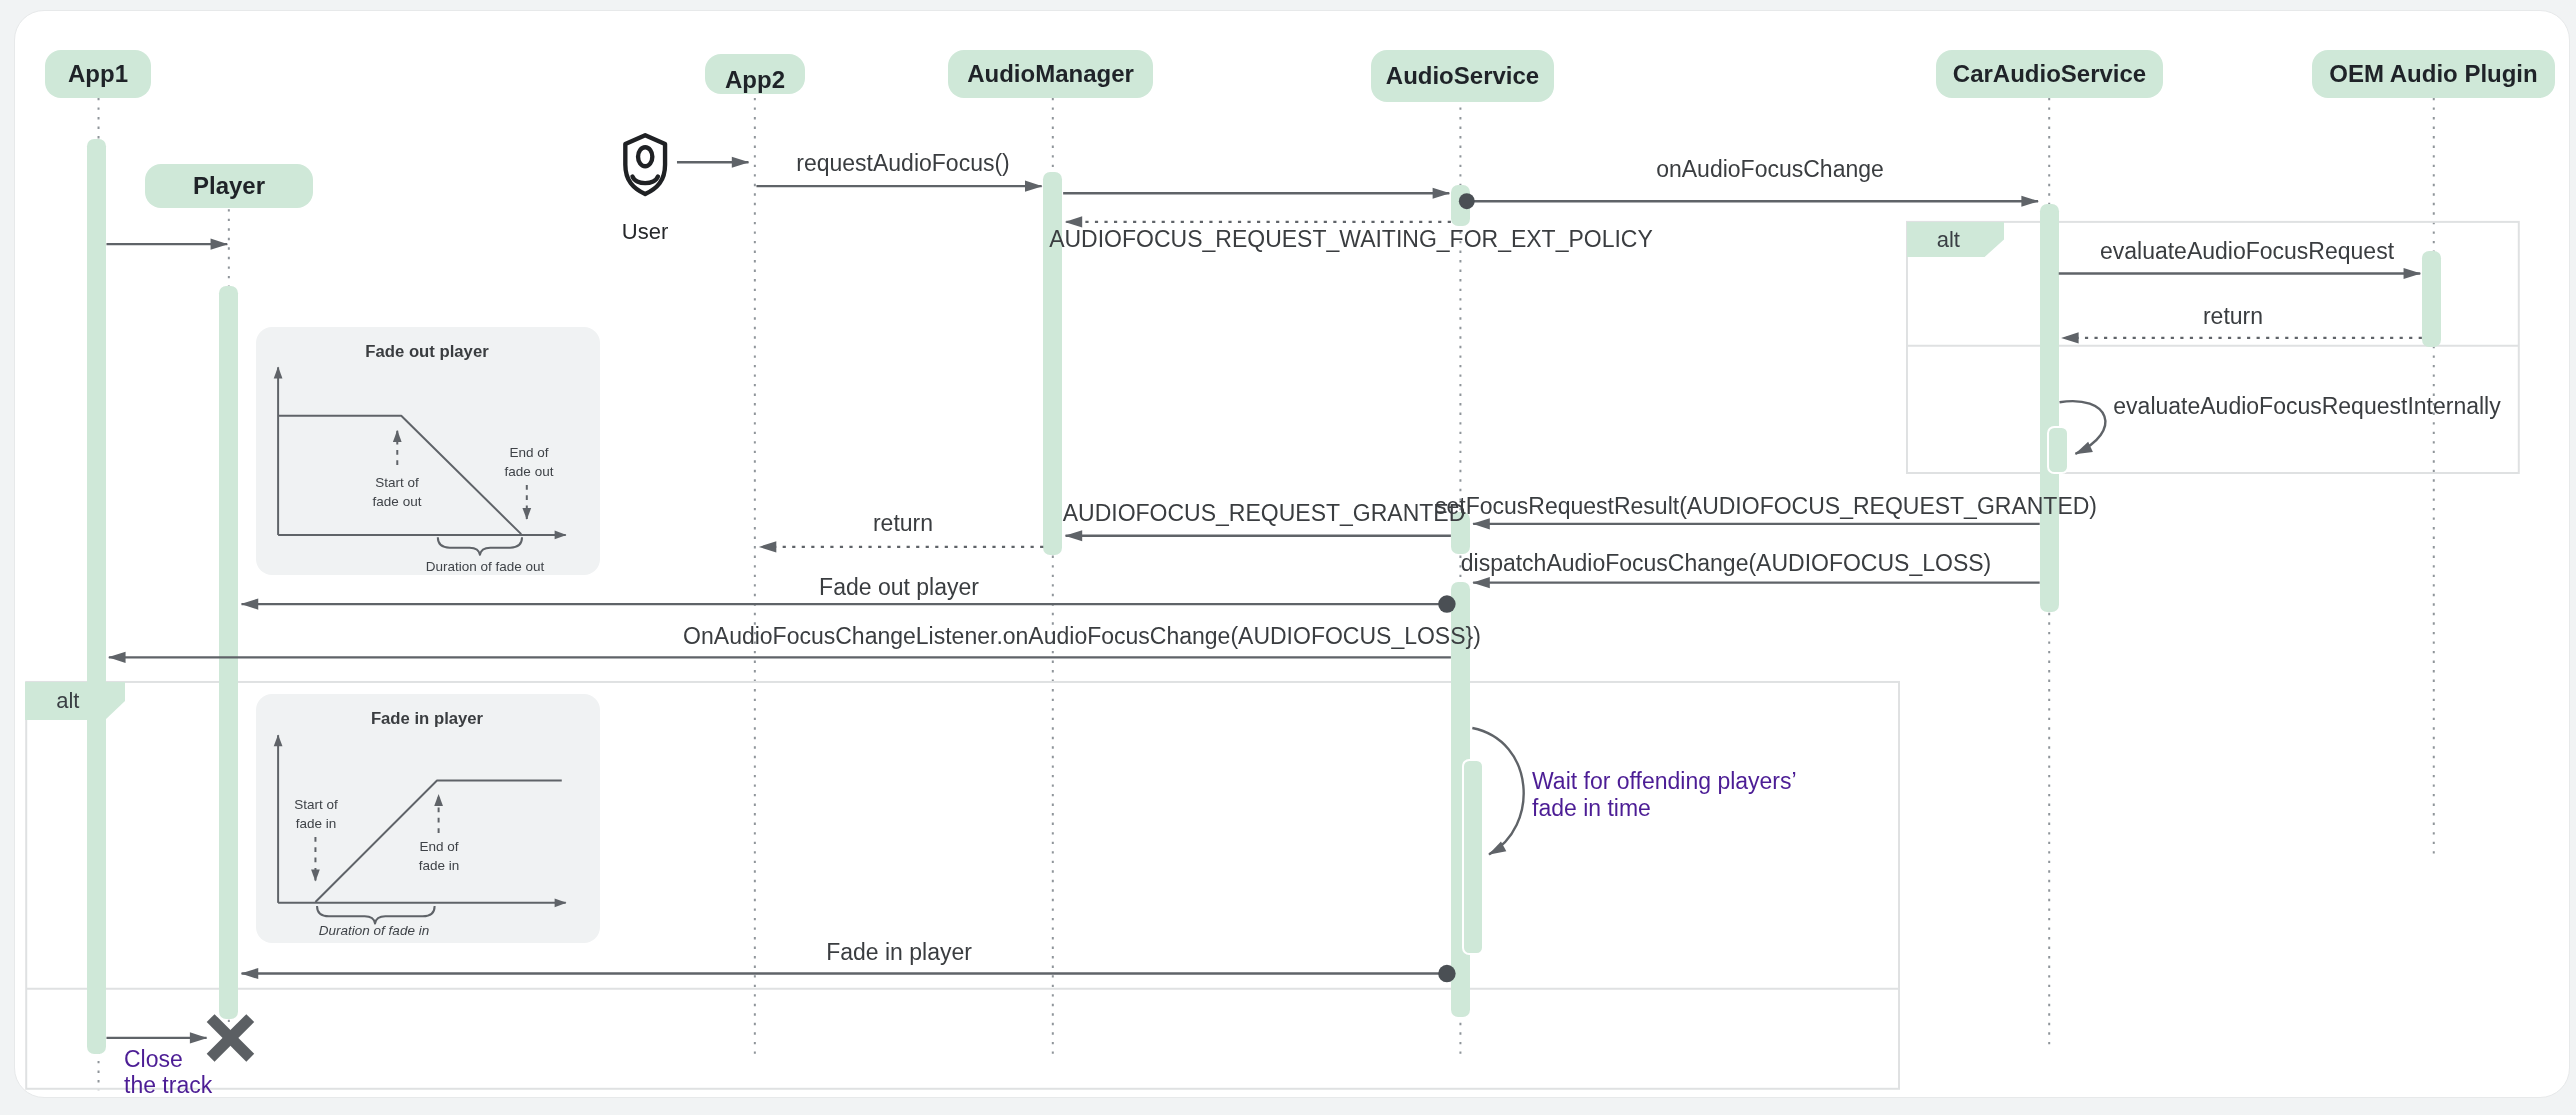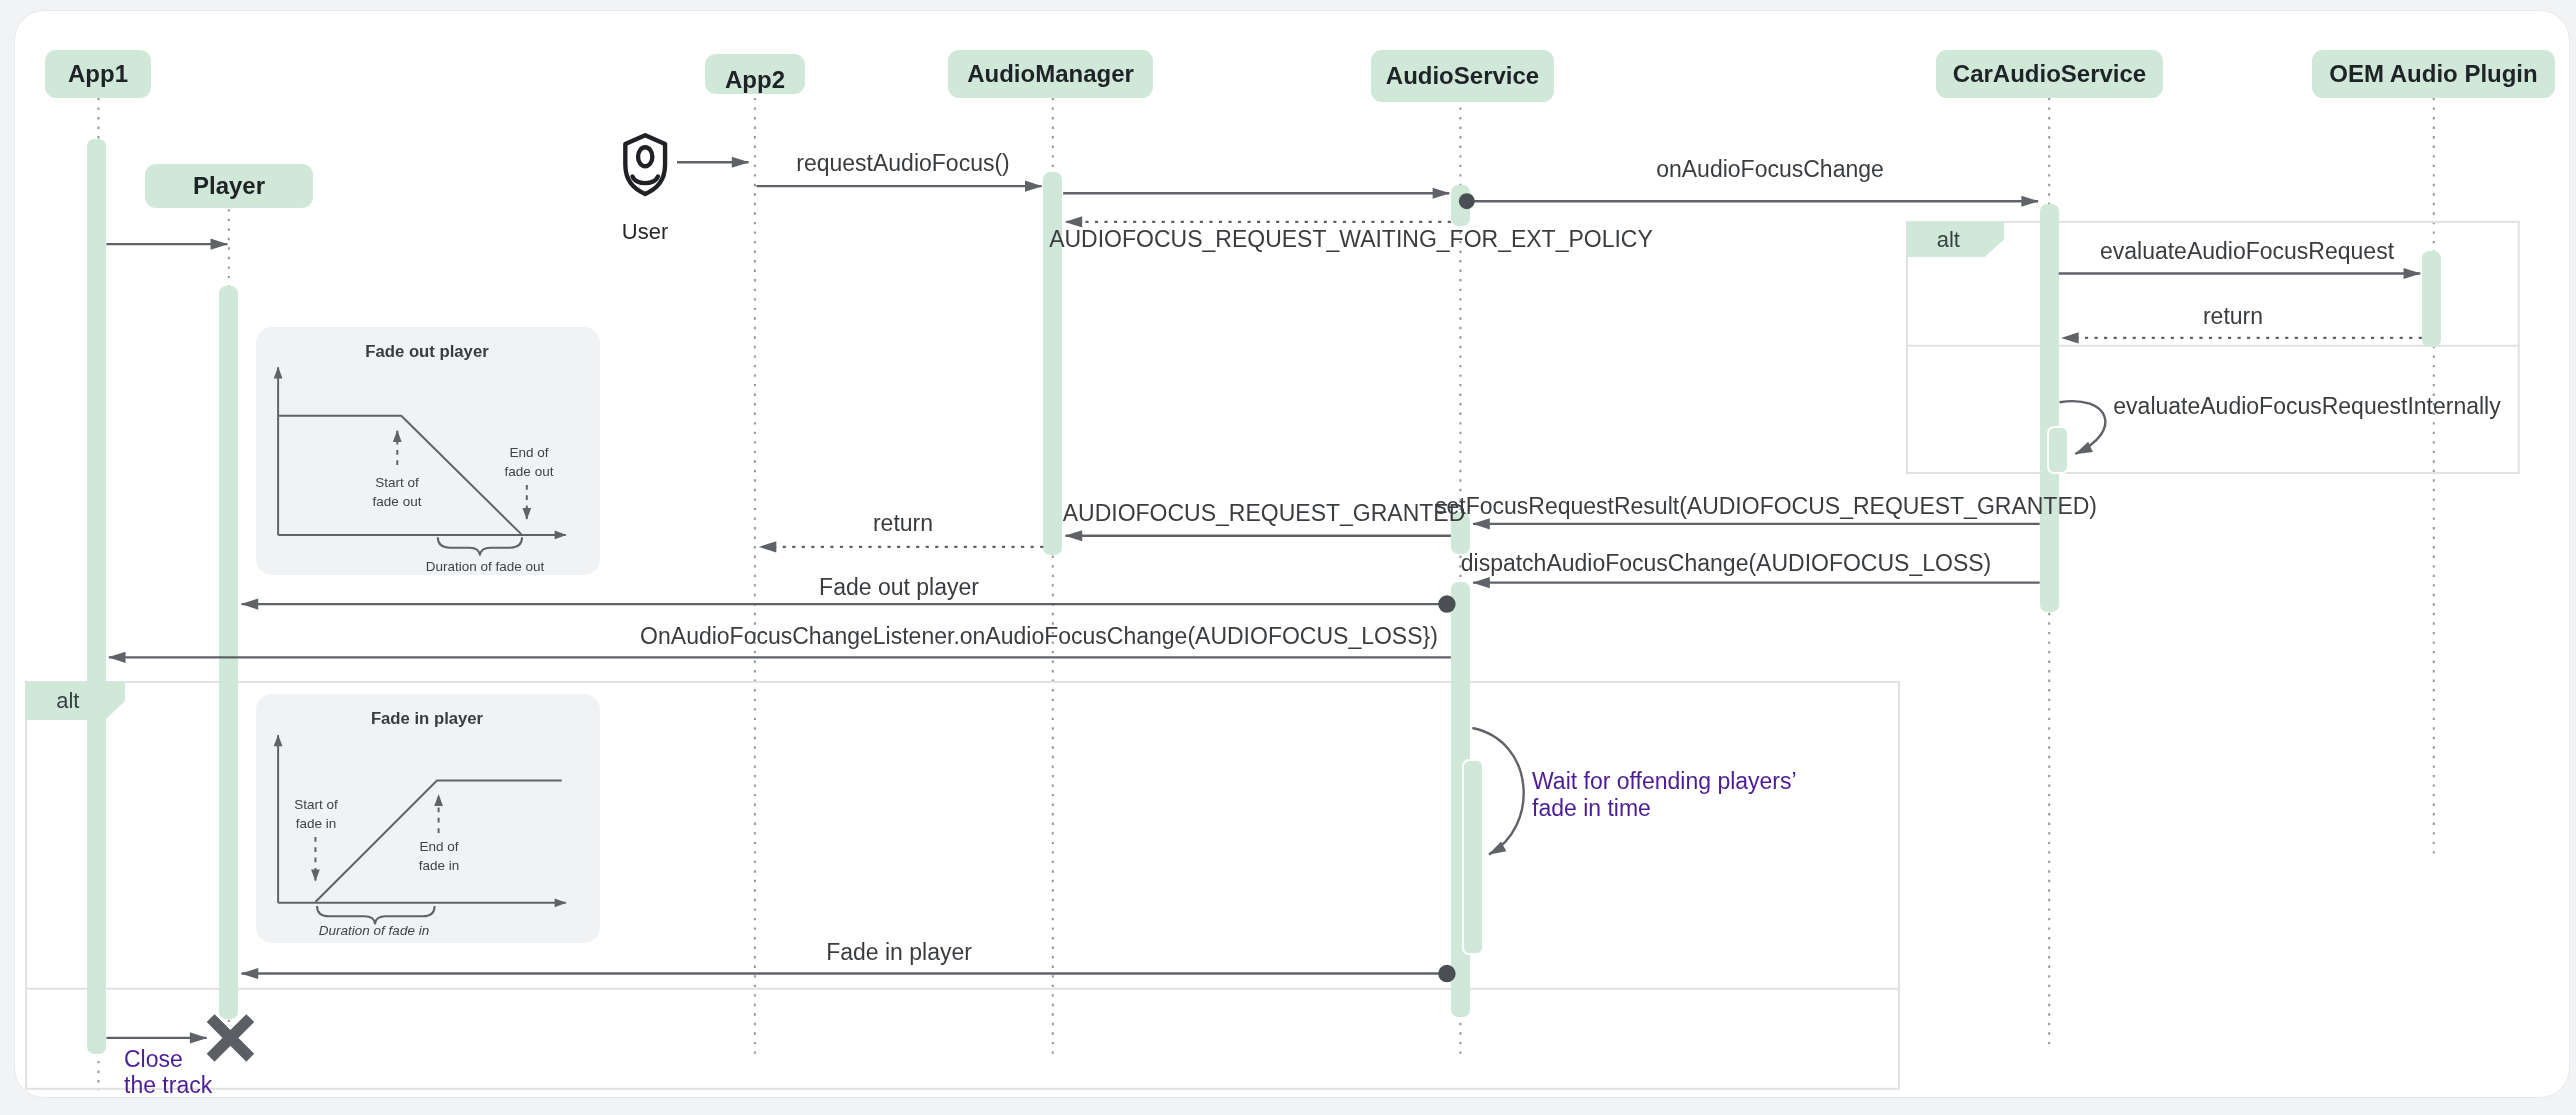--- a/index.html
+++ b/index.html
@@ -13,21 +13,21 @@
   }
   #canvas{
     position:absolute;left:13.5px;top:10.3px;width:2556px;height:1088px;
     background:#ffffff;border:1.6px solid #e7e9ea;border-radius:30px;
     box-sizing:border-box;
   }
   .layer{position:absolute;left:0;top:0;width:2576px;height:1116px;pointer-events:none;}
   .inset-box{position:absolute;background:#f0f2f3;border-radius:16px;z-index:1;}
   svg.bg{z-index:2;}
   .participant{
-    position:absolute;z-index:3;background:#cfe8d8;border-radius:11px;
+    position:absolute;z-index:3;background:#cfe8d8;border-radius:16px;
     display:flex;align-items:center;justify-content:center;
     font-weight:bold;font-size:24px;color:#1f2328;white-space:nowrap;
   }
   .act{position:absolute;z-index:3;background:#cfe8d8;border-radius:7.2px;}
   .act-inner{position:absolute;z-index:3;background:#cfe8d8;border:2.4px solid #ffffff;border-radius:7.2px;box-sizing:border-box;}
   .alt-tag{
     position:absolute;z-index:4;background:#cfe8d8;
     clip-path:polygon(0 0,100% 0,100% 50%,80% 100%,0 100%);
     display:flex;align-items:center;justify-content:center;
     font-size:22px;color:#3a3f44;padding-right:14.3px;box-sizing:border-box;
@@ -180,21 +180,21 @@
 <div class="msg" style="left:1742px;top:156px;margin-left:28px;">onAudioFocusChange</div>
 <div class="msg" style="left:1351px;top:226px;">AUDIOFOCUS_REQUEST_WAITING_FOR_EXT_POLICY</div>
 <div class="msg" style="left:2247px;top:238px;">evaluateAudioFocusRequest</div>
 <div class="msg" style="left:2233px;top:303px;">return</div>
 <div class="msg" style="left:2307px;top:393px;">evaluateAudioFocusRequestInternally</div>
 <div class="msg" style="left:1766px;top:493px;">setFocusRequestResult(AUDIOFOCUS_REQUEST_GRANTED)</div>
 <div class="msg" style="left:1264px;top:500px;">AUDIOFOCUS_REQUEST_GRANTED</div>
 <div class="msg" style="left:903px;top:510px;">return</div>
 <div class="msg" style="left:1726px;top:550px;">dispatchAudioFocusChange(AUDIOFOCUS_LOSS)</div>
 <div class="msg" style="left:899px;top:574px;">Fade out player</div>
-<div class="msg" style="left:1039px;top:623px;text-align:center;">OnAudioFocusChangeListener.onAudioFocusChange(AUDIOFOCUS_LOSS})</div>
+<div class="msg" style="left:1082px;top:623px;text-align:center;">OnAudioFocusChangeListener.onAudioFocusChange(AUDIOFOCUS_LOSS})</div>
 <div class="msg-left" style="left:1532px;top:768px;">
   <div>Wait for offending players’</div>
   <div>fade in time</div>
 </div>
 <div class="msg" style="left:899px;top:939px;">Fade in player</div>
 <div class="msg-left" style="left:124px;top:1046px;line-height:26px;">
   <div>Close</div>
   <div>the track</div>
 </div>
 

